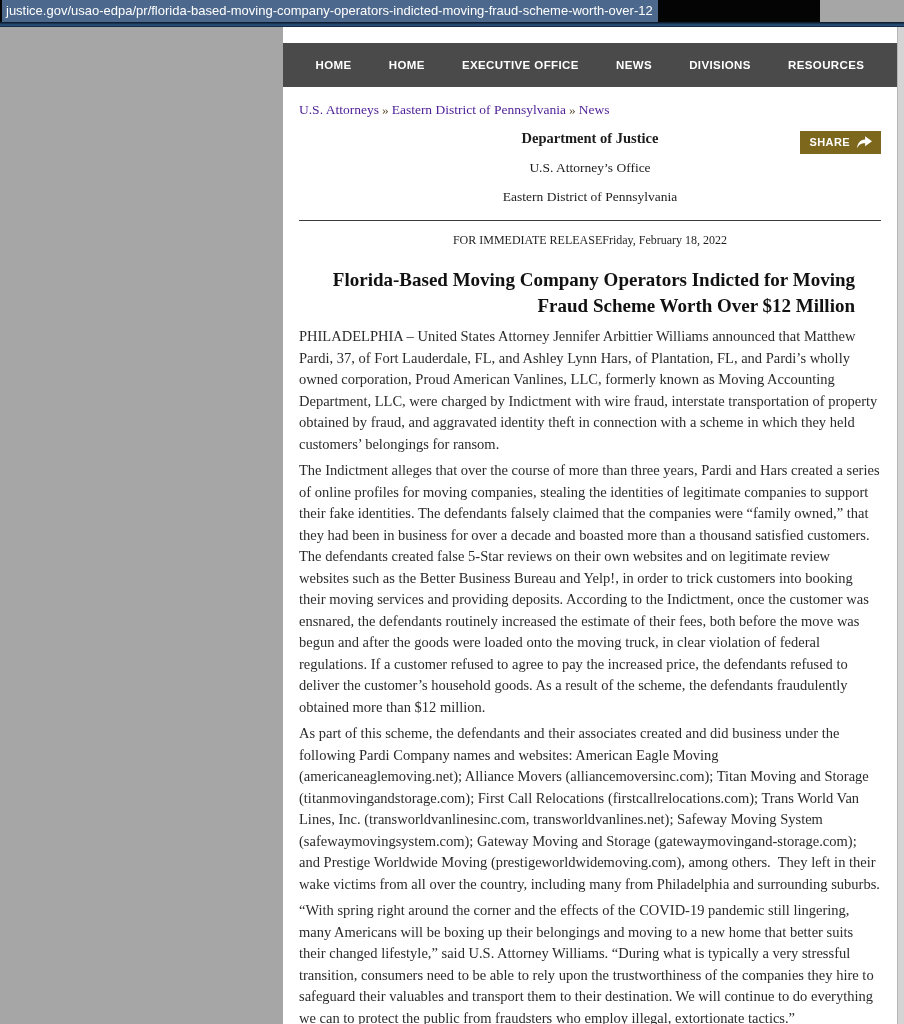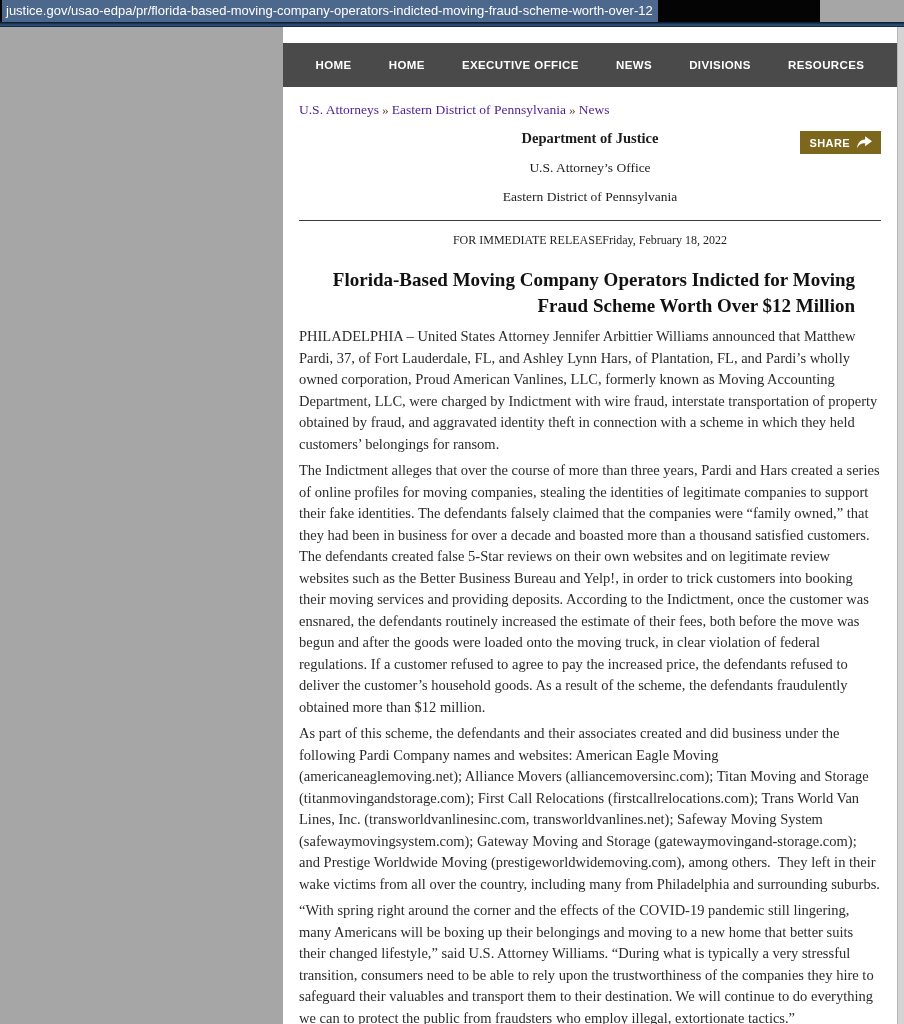--- a/index.html
+++ b/index.html
@@ -21,21 +21,21 @@
   .site-nav a{color:#ffffff;font-family:"Liberation Sans", sans-serif;font-size:11.5px;
               font-weight:bold;letter-spacing:.4px;text-decoration:none;cursor:pointer;}
   .inner{padding:0 16px;}
   .breadcrumb{margin-top:15px;font-size:13.5px;color:#444444;}
   .breadcrumb a{color:#4c1d95;text-decoration:none;cursor:pointer;}
   .crumb-sep{color:#55482a;padding:0 3px;}
   .masthead{position:relative;text-align:center;margin-top:12px;color:#1c1c1c;}
   .agency{font-size:14.5px;font-weight:bold;margin:6px 0 0;}
   .office{font-size:13.5px;margin:13px 0 0;}
   .district{font-size:13.5px;margin:13px 0 0;}
-  .share-btn{position:absolute;top:1px;right:0;display:flex;align-items:center;gap:7px;
+  .share-btn{position:absolute;top:1px;right:0;display:flex;gap:7px;
              background:#7d671d;border:none;color:#ffffff;padding:5px 9px;cursor:pointer;
              font-family:"Liberation Sans", sans-serif;font-size:11px;font-weight:bold;
              letter-spacing:.4px;}
   .share-btn svg{display:block;}
   .rule{border:0;border-top:1px solid #3c3c3c;margin:15px 0 0;}
   .release-row{display:flex;justify-content:center;margin-top:12px;font-size:12px;
                color:#1e1e1e;}
   h1.title{font-size:19px;line-height:1.35;text-align:right;margin:19px 26px 8px;color:#111111;}
   .body-copy p{font-size:14.5px;line-height:21.5px;color:#2b2b2b;margin:5px 0 0;
                white-space:pre-wrap;}

